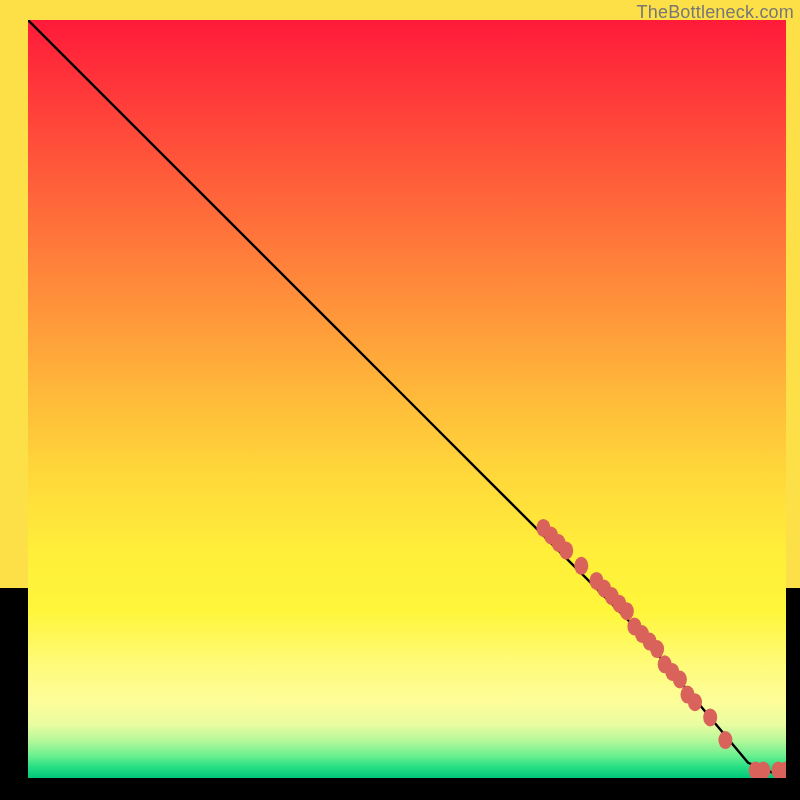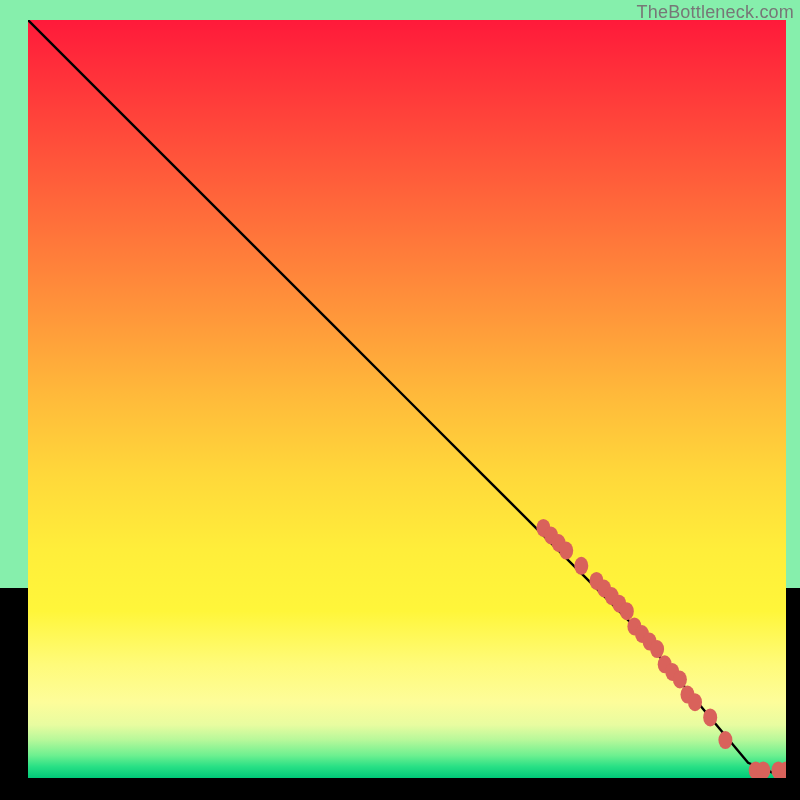--- a/index.html
+++ b/index.html
@@ -8,21 +8,21 @@
     width: 800px;
     height: 800px;
     background: #000;
     font-family: Arial, Helvetica, sans-serif;
     overflow: hidden;
   }
   .stage {
     position: relative;
     width: 800px;
     height: 588px;
-    background: #86efac;
+    background: #fde047;
     text-align: center;
   }
   .plot {
     position: absolute;
     left: 28px;
     top: 20px;
     width: 758px;
     height: 758px;
     background: linear-gradient(
       to bottom,

